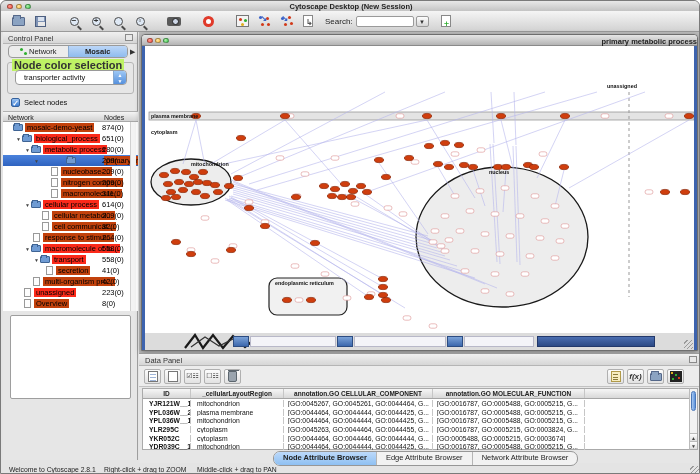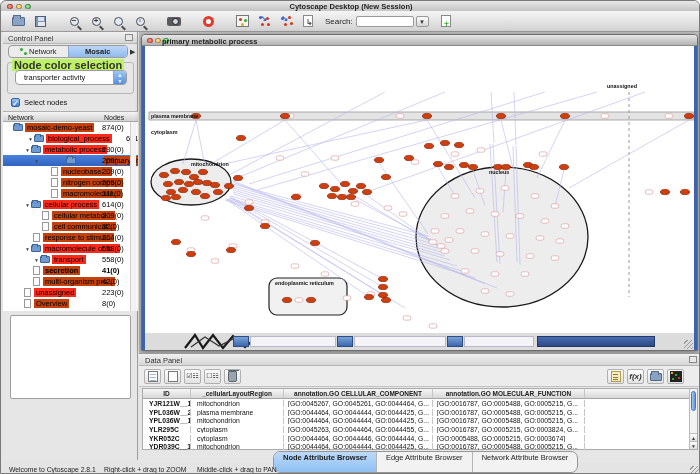--- a/index.html
+++ b/index.html
@@ -67,21 +67,21 @@
   .hl-green { background:#c2410c; } .hl-red { background:#fb2a1a; }
   .cnt { position:absolute; left:99px; top:1px; color:#000; background:transparent; }
   .trow.sel .cnt { color:#000; }
   .tree-sb { position:absolute; right:1px; top:90px; width:6px; height:189px; background:#f3f3f3; border-left:1px solid #d0d0d0; }
   .overview { position:absolute; left:7px; top:283px; width:121px; height:84px; background:#fff; border:1px solid #9e9e9e; border-radius:2px; }
 
   
   .mdi { position:absolute; left:138px; top:31px; width:562px; height:321px; background:#bdbdbd; }
   .netwin { position:absolute; left:2px; top:2px; width:557px; height:317px; border:1px solid #6e6e6e; border-radius:4px 4px 0 0; background:#fff; box-shadow:0 2px 6px rgba(0,0,0,.35); }
   .nw-title { position:relative; height:11px; background:linear-gradient(#e6e6e6,#b4b4b4); border-bottom:1px solid #8a8a8a; border-radius:4px 4px 0 0; }
-  .nw-title .t-title { position:absolute; left:0; right:0; top:1.5px; text-align:left; font-size:7.5px; font-weight:bold; color:#222;margin-left:20px; }
+  .nw-title .t-title { position:absolute; left:0; right:0; top:1.5px; text-align:right; font-size:7.5px; font-weight:bold; color:#222;margin-left:20px; }
   .nw-body { position:relative; height:287px; border-left:3px solid #3d63ae; border-right:3px solid #3d63ae; background:#fff; overflow:hidden; }
   .nw-strip { position:relative; height:17px; border-left:3px solid #3d63ae; border-right:3px solid #3d63ae; background:#dcdcdc; overflow:hidden; }
   .frag { position:absolute; top:3px; height:11px; }
   .frag-blue { background:linear-gradient(#7ba2d8,#3c68ad); border:1px solid #2c4c82; }
   .frag-prev { background:#f4f4f8; border:1px solid #b8b8c8; }
   .frag-navy { background:linear-gradient(#4a6db0,#2c4a85); border:1px solid #22386a; }
   .grip { position:absolute; right:1px; bottom:1px; width:9px; height:9px;
     background:repeating-linear-gradient(135deg, transparent 0 2px, #9a9a9a 2px 3px); }
 
   
@@ -108,21 +108,21 @@
   .c1 { width:93px; flex:none; padding-left:6px; }
   .c2 { width:149px; flex:none; padding-left:4px; }
   .c3 { width:152px; flex:none; padding-left:4px; }
   .cf { flex:1; border-right:none !important; }
   .dhead .c0, .dhead .c1, .dhead .c2, .dhead .c3 { padding-left:0; }
   .dsb { position:absolute; right:3px; top:34px; width:9px; height:62px; background:#f2f2f2; border:1px solid #aaa; border-left:1px solid #bbb; }
   .dsb .thumb { position:absolute; left:1px; top:2px; width:5px; height:20px; border-radius:3px; background:linear-gradient(90deg,#a8c8f0,#5b92dd); border:1px solid #4a77b8; }
   .dsb .sbtn { position:absolute; left:0; width:7px; height:8px; font-size:5px; text-align:center; line-height:8px; color:#444; background:linear-gradient(#fdfdfd,#ddd); border-top:1px solid #bbb; }
 
   
-  .btabs { position:absolute; left:272px; top:450px; height:22px; display:flex; border:1px solid #979797; border-radius:7px; overflow:hidden; background:#f2f2f2;text-align:center; }
+  .btabs { position:absolute; left:272px; top:450px; height:15px; display:flex; border:1px solid #979797; border-radius:7px; overflow:hidden; background:#f2f2f2;text-align:center; }
   .btab { font-size:7.5px; padding:0 9px; line-height:12px; color:#222; border-left:1px solid #b5b5b5; }
   .btab:first-child { border-left:none; }
   .btab.active { background:linear-gradient(#bcd9fa,#8fc0f2); font-weight:bold; }
   .statusbar { position:absolute; left:0; top:463px; width:700px; height:11px; font-size:6.8px; color:#222; }
   .statusbar span { position:absolute; top:2px; }
   .st0 { left:8px; } .st1 { left:103px; } .st2 { left:196px; }
   .appgrip { position:absolute; right:2px; bottom:1px; width:9px; height:9px;
     background:repeating-linear-gradient(135deg, transparent 0 2px, #9a9a9a 2px 3px); }
 </style>
 </head>
@@ -242,21 +242,21 @@
       <span class="h1">Network</span>
       <span class="h2">Nodes</span>
     </div>
     <div class="tree">
         <div class="trow" style="padding-left: 3px;">
           <span class="sp"></span>
           <span class="ic-fold"></span>
           <span class="tlabel hl-green">mosaic-demo-yeast</span>
           <span class="cnt">874(0)</span>
         </div>
-        <div class="trow" style=" margin-left: 24px;">
+        <div class="trow" style="padding-left: 12px;">
           <span class="arr">▼</span>
           <span class="ic-fold"></span>
           <span class="tlabel hl-red">biological_process</span>
           <span class="cnt">651(0)</span>
         </div>
         <div class="trow" style="padding-left: 21px;">
           <span class="arr">▼</span>
           <span class="ic-fold"></span>
           <span class="tlabel hl-red">metabolic process</span>
           <span class="cnt">280(0)</span>
@@ -314,21 +314,21 @@
           <span class="ic-fold"></span>
           <span class="tlabel hl-red">macromolecule of lo...</span>
           <span class="cnt">558(0)</span>
         </div>
         <div class="trow" style="padding-left: 30px;">
           <span class="arr">▼</span>
           <span class="ic-fold"></span>
           <span class="tlabel hl-red">transport</span>
           <span class="cnt">558(0)</span>
         </div>
-        <div class="trow" style="padding-left: 21px; font-weight: bold;">
+        <div class="trow" style="padding-left: 34px;">
           <span class="sp"></span>
           <span class="ic-file"></span>
           <span class="tlabel hl-green">secretion</span>
           <span class="cnt">41(0)</span>
         </div>
         <div class="trow" style="padding-left: 21px;">
           <span class="sp"></span>
           <span class="ic-file"></span>
           <span class="tlabel hl-green">multi-organism pro...</span>
           <span class="cnt">42(0)</span>

